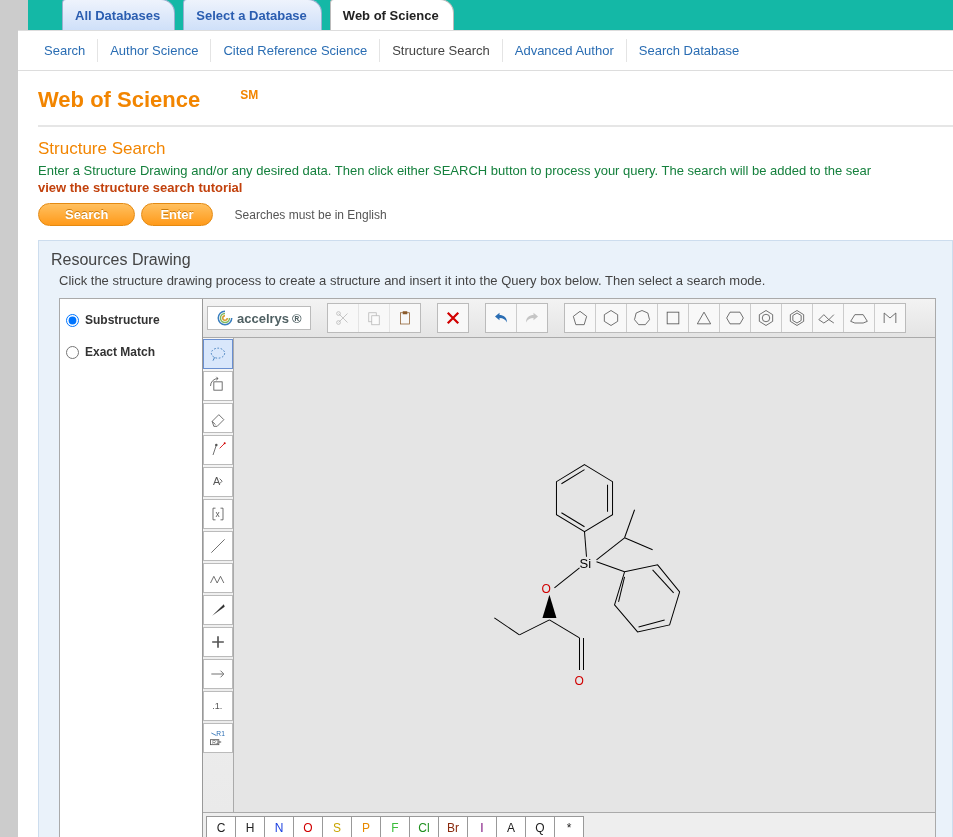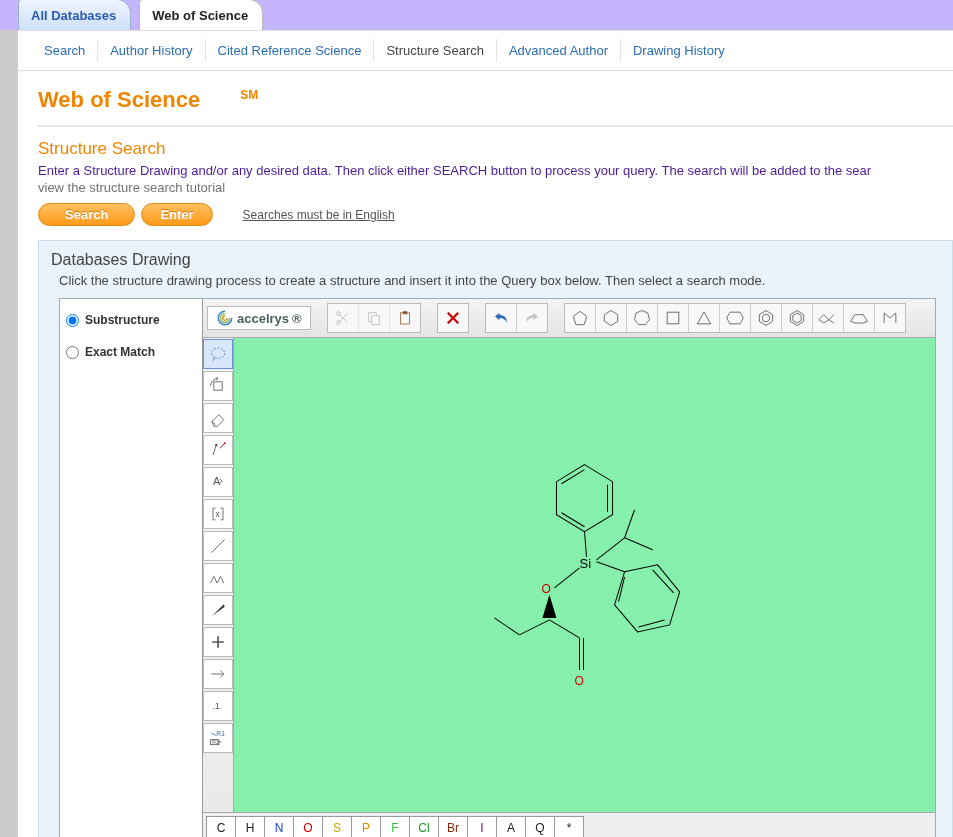--- a/index.html
+++ b/index.html
@@ -6,23 +6,24 @@
       margin: 0;
       font-family: Arial, Helvetica, sans-serif;
       font-size: 13px;
       color: #333;
       background: #cccccc;
     }
     .top-tabs {
       display: flex;
       align-items: flex-end;
       height: 30px;
-      background: #c4b5fd;
-      padding-left: 18px;
+      background: #14b8a6;
+      padding-left: 34px;
       gap: 0;
+      margin-left: 28px;
     }
     .top-tab {
       position: relative;
       padding: 6px 14px 6px 12px;
       background: linear-gradient(#eef3fc, #cfe0f9);
       border: 1px solid #9bb0d0;
       border-bottom: none;
       border-radius: 4px 14px 0 0;
       color: #2a5db0;
       font-weight: bold;
@@ -73,36 +74,36 @@
     .divider {
       border-bottom: 2px solid #e6e6e6;
       margin: 8px 0 12px 0;
     }
     .section-title {
       color: #f28500;
       font-size: 17px;
       font-weight: normal;
       margin-bottom: 4px;
     }
-    .intro { color:#4c1d95; font-size:13px; margin-bottom:2px; white-space:nowrap; overflow:hidden;}
-    .link { color:#737373; text-decoration:none; cursor:pointer;}
+    .intro { color:#15803d; font-size:13px; margin-bottom:2px; white-space:nowrap; overflow:hidden;}
+    .link { color:#c2410c; text-decoration:none; cursor:pointer;font-weight:bold;}
     .action-row { display:flex; align-items:center; gap:6px; margin:8px 0 14px 0;}
     .btn-orange {
       background: linear-gradient(#ffc060,#ff9a1a);
       border: 1px solid #e48a12;
       border-radius: 12px;
       color: #fff;
       text-shadow: 0 -1px 0 #c87a0c;
       padding: 3px 26px;
       font-weight: bold;
       font-size: 13px;
       cursor:pointer;
     }
     .btn-orange.sm { padding: 3px 18px; }
-    .hint-text { color:#555; font-size:12px; margin-left:24px;text-decoration:underline;}
+    .hint-text { color:#555; font-size:12px; margin-left:16px;}
     .drawing-panel {
       background:#eaf2fa;
       border:1px solid #cdddee;
       padding: 10px 10px 14px 10px;
       margin-right:0;
     }
     .dp-title { color:#444; font-size:16px; font-weight:normal; margin: 0 0 4px 2px;}
     .dp-sub { color:#444; font-size:13px; margin: 0 0 10px 10px;}
     .app-frame {
       display:flex;
@@ -153,21 +154,21 @@
       border-right:1px solid #aaa;
       display:flex; flex-direction:column;
     }
     .sbtn {
       width:28px; height:28px; margin:1px auto;
       border:1px solid #bbb; background:#fff;
       display:flex; align-items:center; justify-content:center;
       cursor:pointer;
     }
     .sbtn.active{ background:#d9e7fb; border:1px solid #6a8fd0;}
-    .canvas { flex:1; background:#86efac; position:relative;}
+    .canvas { flex:1; background:#e5e5e5; position:relative;}
     .elem-bar {
       display:flex; border-top:1px solid #aaa; background:#eee;
       padding:3px 3px;
     }
     .ebtn {
       width:28px; height:22px; border:1px solid #999; background:#fff;
       margin-right:-1px;
       display:flex; align-items:center; justify-content:center;
       font-size:12px; cursor:pointer;
     }
@@ -175,51 +176,52 @@
     .c-S{color:#c9a500}.c-P{color:#e88a00}.c-F{color:#3bbd3b}.c-Cl{color:#1e8f1e}
     .c-Br{color:#8a2a0d}.c-I{color:#7a0a7a}.c-A{color:#222}.c-Q{color:#222}.c-star{color:#222}
     .mol-si{fill:none;stroke:#000;stroke-width:1;}
     .mol-o{fill:#d10000;font-size:12px;font-family:Arial;}
   </style>
 </head>
 <body>
 
 <div class="top-tabs">
   <div class="top-tab">All Databases</div>
+  <div class="top-tab">Select a Database</div>
   <div class="top-tab active">Web of Science</div>
   <div class="top-tab spacer">.</div>
 </div>
 
 <div class="sub-tabs">
   <div class="sub-tab">Search</div>
-  <div class="sub-tab">Author History</div>
+  <div class="sub-tab">Author Science</div>
   <div class="sub-tab">Cited Reference Science</div>
   <div class="sub-tab active">Structure Search</div>
   <div class="sub-tab">Advanced Author</div>
-  <div class="sub-tab">Drawing History</div>
+  <div class="sub-tab">Search Database</div>
 </div>
 
 <div class="content">
   <div class="brand">
     <span>Web of Science</span><span class="sm">SM</span>
   </div>
   <div class="divider"></div>
 
   <div class="section-title">Structure Search</div>
   <div class="intro">Enter a Structure Drawing and/or any desired data. Then click either SEARCH button to process your query. The search will be added to the sear</div>
   <a class="link">view the structure search tutorial</a>
 
   <div class="action-row">
     <button class="btn-orange">Search</button>
     <button class="btn-orange sm">Enter</button>
     <span class="hint-text">Searches must be in English</span>
   </div>
 
   <div class="drawing-panel">
-    <div class="dp-title">Databases Drawing</div>
+    <div class="dp-title">Resources Drawing</div>
     <div class="dp-sub">Click the structure drawing process to create a structure and insert it into the Query box below. Then select a search mode.</div>
 
     <div class="app-frame">
       <div class="mode-col">
         <label class="mode-row">
           <input type="radio" name="mode" checked="" style="">
           <span>Substructure</span>
         </label>
         <label class="mode-row">
           <input type="radio" name="mode" style="">

